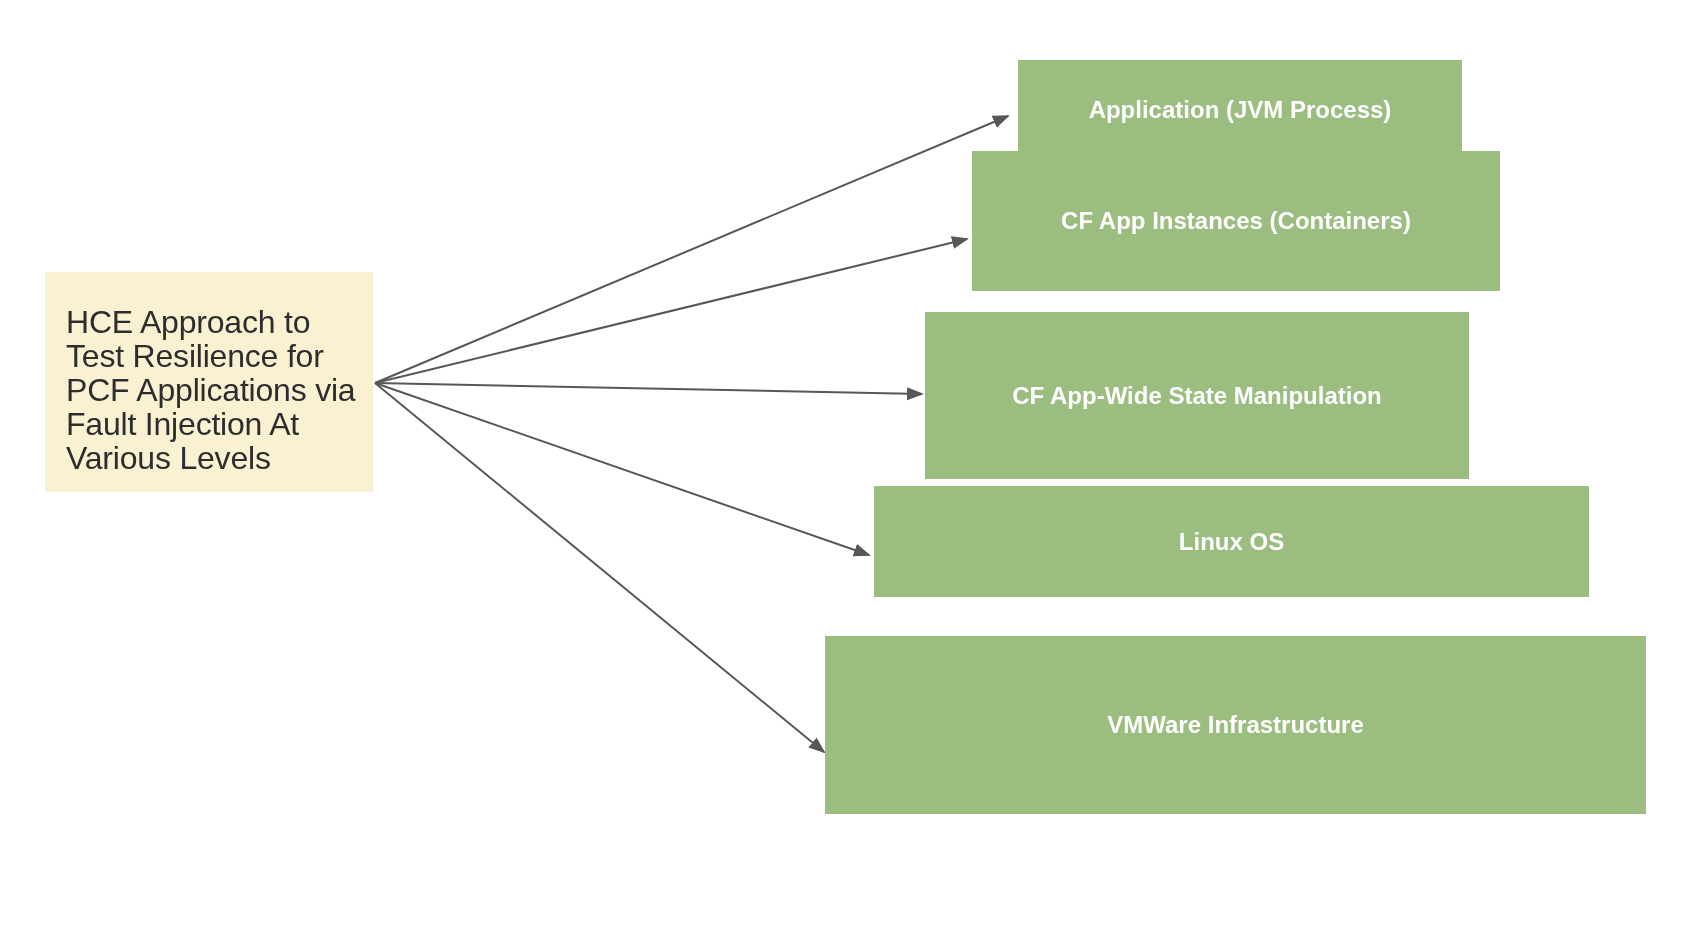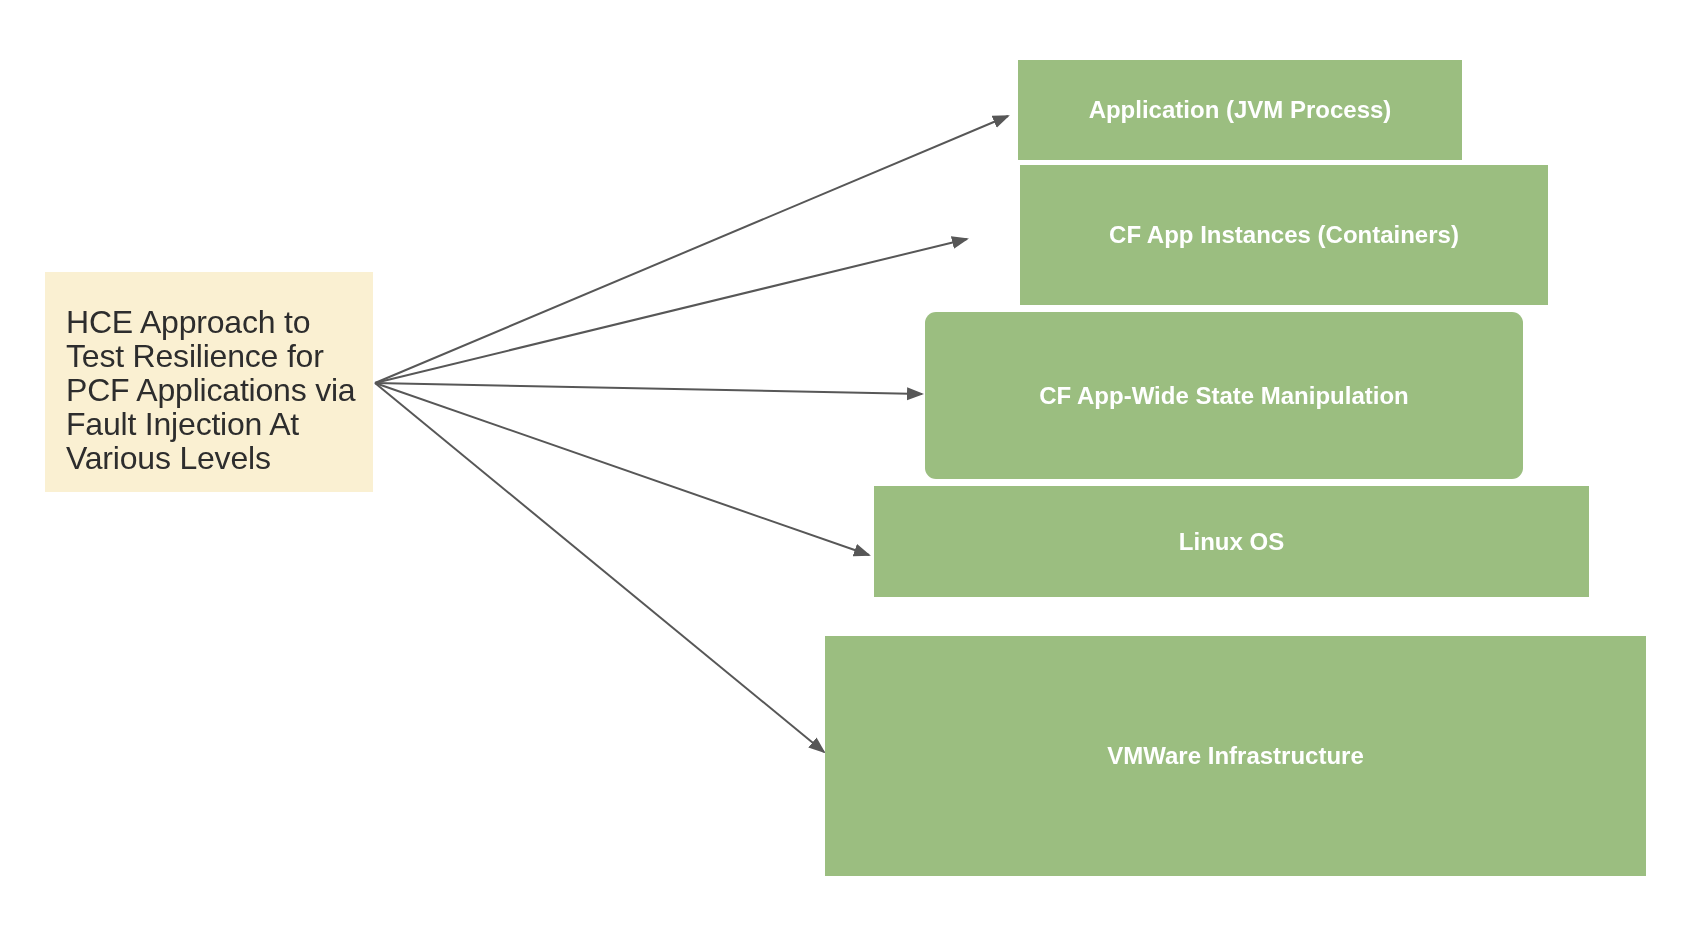--- a/index.html
+++ b/index.html
@@ -48,24 +48,24 @@
     color: #FFFFFF;
     font-weight: bold;
     font-size: 24px;
     display: flex;
     align-items: center;
     justify-content: center;
     text-align: center;
     box-sizing: border-box;
   }
   .level-1 { left: 1018px; top:  60px; width: 444px; height: 100px; align-items: center; }
-  .level-2 { left:  972px; top: 165px; width: 528px; height: 140px; margin-left: 48px; }
-  .level-3 { left:  925px; top: 312px; width: 598px; height: 167px; border-radius: 11px; }
+  .level-2 { left:  972px; top: 151px; width: 528px; height: 140px; }
+  .level-3 { left:  925px; top: 312px; width: 544px; height: 167px; }
   .level-4 { left:  874px; top: 486px; width: 715px; height: 111px; }
-  .level-5 { left:  825px; top: 636px; width: 821px; height: 240px; }
+  .level-5 { left:  825px; top: 636px; width: 821px; height: 178px; }
 </style>
 </head>
 <body>
 
 <div id="canvas">
 
   <svg id="arrow-layer" viewBox="0 0 1695 926" xmlns="http://www.w3.org/2000/svg">
     <defs>
       <marker id="ah" markerUnits="userSpaceOnUse" markerWidth="18" markerHeight="14" refX="15" refY="7" orient="auto">
         <path d="M0,0.5 L17,7 L0,13.5 Z" fill="#575757"></path>

